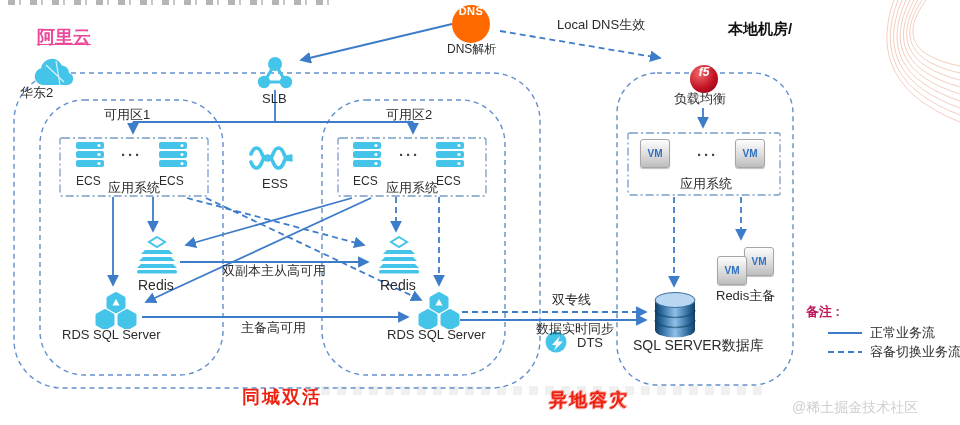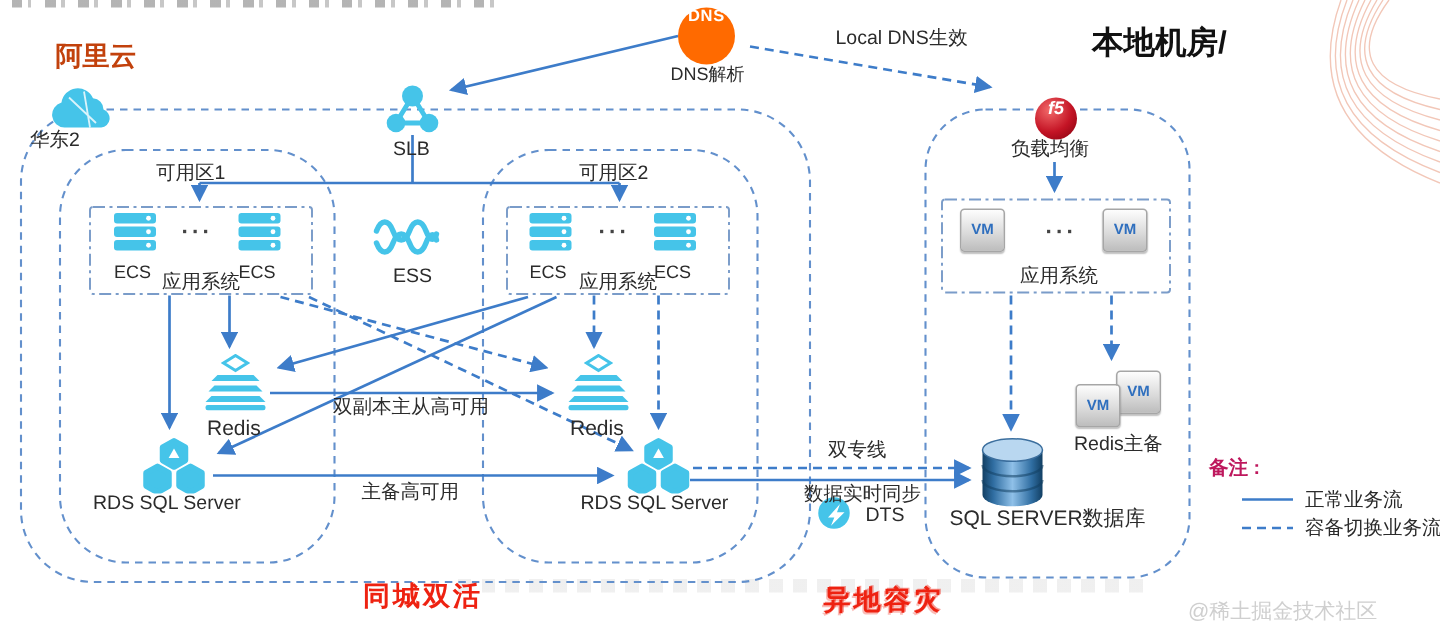--- a/index.html
+++ b/index.html
@@ -2,22 +2,22 @@
 <html><head>
 <meta charset="utf-8">
 <style>
   html,body{margin:0;padding:0;background:#fff;}
   .canvas{position:relative;width:960px;height:425px;background:#fff;overflow:hidden;
           font-family:"Liberation Sans","DejaVu Sans",sans-serif;color:#333;}
   .lbl{position:absolute;white-space:nowrap;line-height:1.15;}
   .t12{font-size:12px;color:#2b2b2b;}
   .t13{font-size:13px;color:#2b2b2b;}
   .t14{font-size:14px;color:#2b2b2b;}
-  .big-title{font-size:18px;font-weight:bold;color:#c2410c;}
-  .idc-title{font-size:21px;font-weight:bold;color:#111;line-height:18px;}
+  .big-title{font-size:18px;font-weight:bold;color:#ec4899;text-decoration:underline;}
+  .idc-title{font-size:15px;font-weight:bold;color:#111;line-height:18px;}
   .bold{font-weight:bold;color:#be185d;}
   .dots{font-size:15px;font-weight:bold;letter-spacing:2px;color:#444;}
   .red-cap{font-size:18px;font-weight:bold;color:#ee2211;letter-spacing:2px;}
   .red-cap.garbled{text-shadow:1px -1px 0 rgba(238,34,17,.45), -1px 1px 0 rgba(238,34,17,.3);}
   .watermark{font-size:14px;color:#cfcfcf;}
   .icon{position:absolute;}
   .wires{position:absolute;left:0;top:0;pointer-events:none;}
   .crop-strip{position:absolute;left:8px;top:0;width:330px;height:5px;opacity:.55;
     background:repeating-linear-gradient(90deg,#777 0 7px,transparent 7px 11px,#999 11px 13px,transparent 13px 22px);}
   .ghost-strip{position:absolute;left:305px;top:386px;width:460px;height:9px;opacity:.18;

